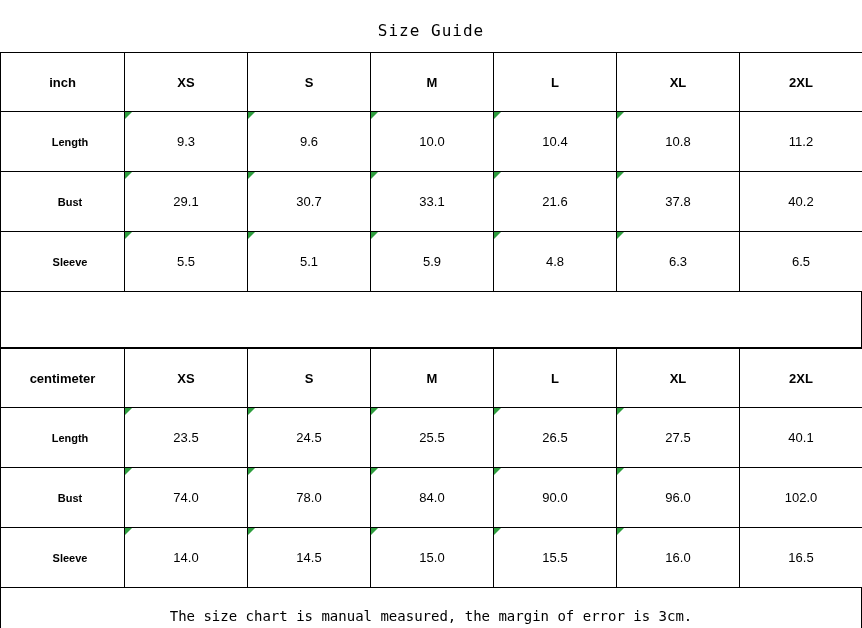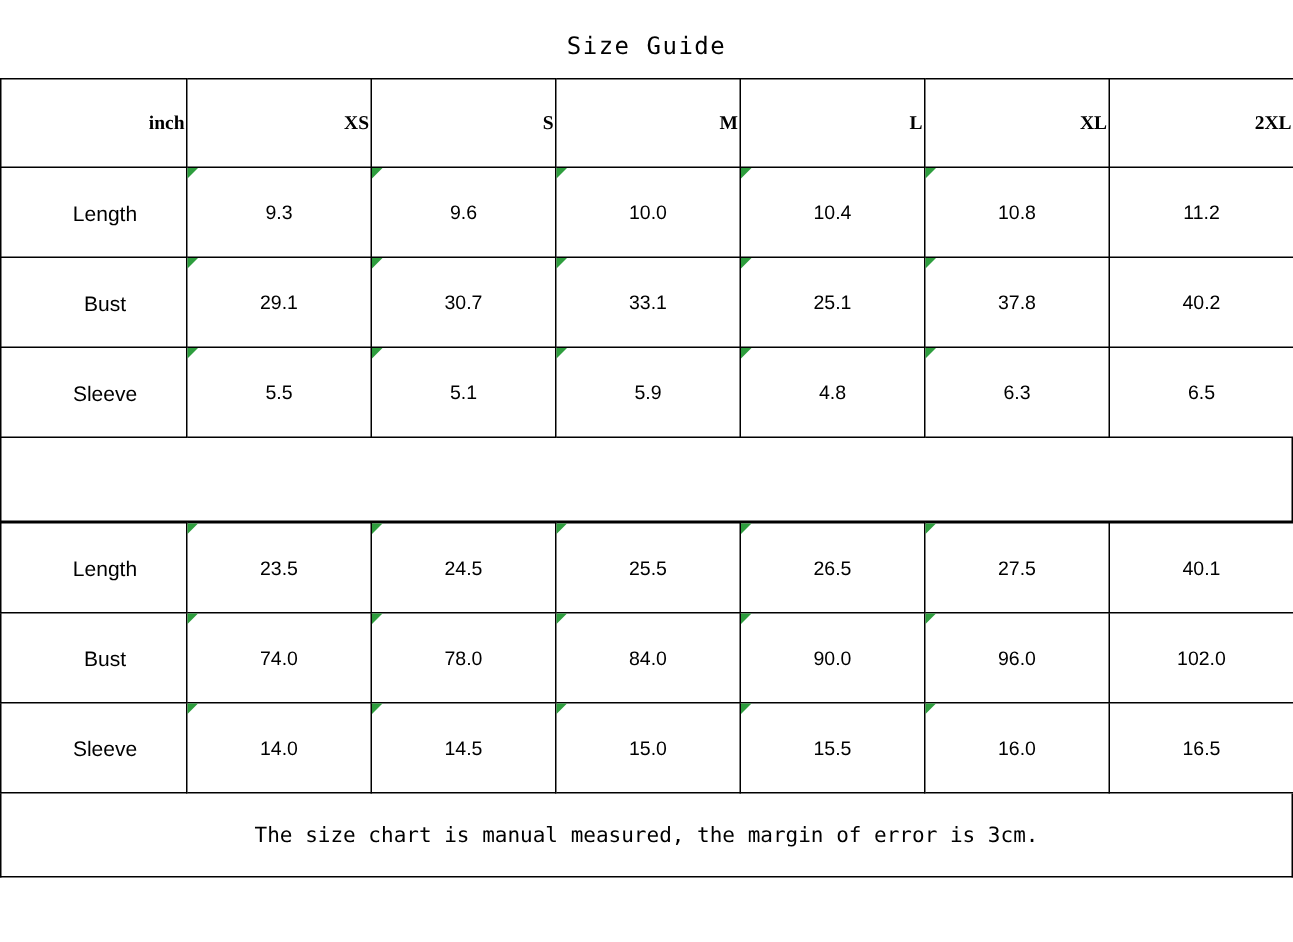--- a/index.html
+++ b/index.html
@@ -36,28 +36,27 @@
   table.grid td {
     border: 1px solid #000000;
     text-align: center;
     vertical-align: middle;
     font-size: 13px;
     font-family: "DejaVu Sans Mono", monospace;
     position: relative;
   }
   table.grid td.hdr {
     font-weight: bold;
-    font-family: Liberation Serif, serif;
+    font-family: Liberation Sans, sans-serif;
     font-size: 13px;
-    text-align: right;
   }
   table.grid td.rowlabel {
-    font-weight: normal;
+    font-weight: bold;
     font-family: "Liberation Sans", sans-serif;
-    font-size: 14px;
+    font-size: 11px;
     padding-left: 16px;
   }
   table.grid td.val {
     font-family: "Liberation Sans", sans-serif;
     font-size: 13px;
     margin-left: 44px;
   }
   
   col.c0 { width: 124px; }
   col.cx { width: 123px; }
@@ -132,21 +131,21 @@
         <td class="val mark">10.0</td>
         <td class="val mark">10.4</td>
         <td class="val mark">10.8</td>
         <td class="val">11.2</td>
       </tr>
       <tr class="drow">
         <td class="rowlabel">Bust</td>
         <td class="val mark">29.1</td>
         <td class="val mark">30.7</td>
         <td class="val mark">33.1</td>
-        <td class="val mark">25.1</td>
+        <td class="val mark">21.6</td>
         <td class="val mark">37.8</td>
         <td class="val">40.2</td>
       </tr>
       <tr class="drow">
         <td class="rowlabel">Sleeve</td>
         <td class="val mark">5.5</td>
         <td class="val mark">5.1</td>
         <td class="val mark">5.9</td>
         <td class="val mark">4.8</td>
         <td class="val mark">6.3</td>
@@ -161,20 +160,29 @@
     <colgroup>
       <col class="c0">
         <col class="cx">
         <col class="cx">
         <col class="cx">
         <col class="cx">
         <col class="cx">
         <col class="cx">
     </colgroup>
     <tbody>
+      <tr class="hrow">
+        <td class="hdr">centimeter</td>
+        <td class="hdr">XS</td>
+        <td class="hdr">S</td>
+        <td class="hdr">M</td>
+        <td class="hdr">L</td>
+        <td class="hdr">XL</td>
+        <td class="hdr">2XL</td>
+      </tr>
       <tr class="drow">
         <td class="rowlabel">Length</td>
         <td class="val mark">23.5</td>
         <td class="val mark">24.5</td>
         <td class="val mark">25.5</td>
         <td class="val mark">26.5</td>
         <td class="val mark">27.5</td>
         <td class="val">40.1</td>
       </tr>
       <tr class="drow">

